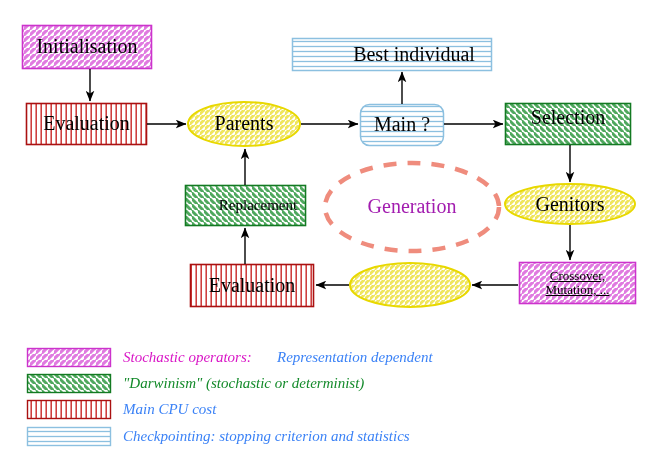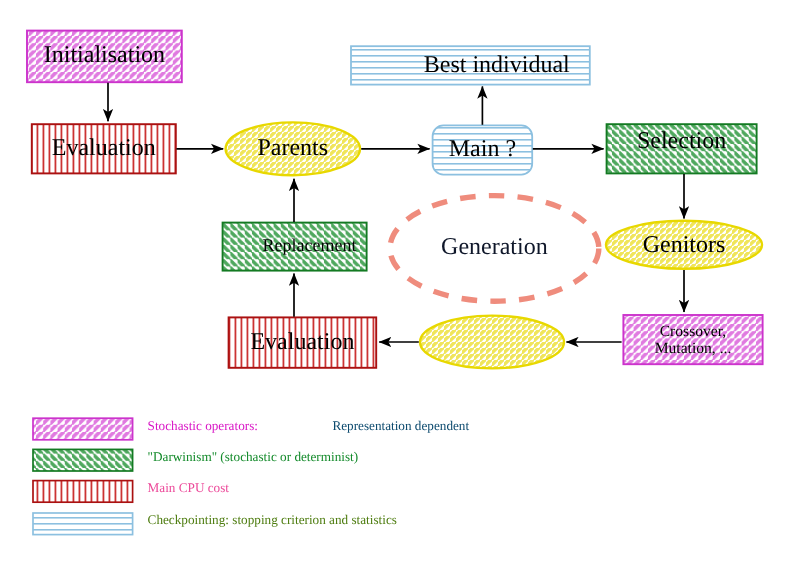--- a/index.html
+++ b/index.html
@@ -16,34 +16,35 @@
     position:absolute;
     display:flex;align-items:center;justify-content:center;
     text-align:center;
     color:#000000;
     pointer-events:none;
     line-height:1.08;
     white-space:nowrap;
   }
   .lbl-lg{font-size:20px;}
   .lbl-md{font-size:15px;}
-  .lbl-sm{font-size:13px;white-space:normal;}
-  .lbl-gen{font-size:20px;color:#0f172a;}
+  .lbl-sm{font-size:13px;white-space:normal;text-decoration:underline;}
+  .lbl-gen{font-size:20px;color:#a21caf;}
 
   .legend-text{
     position:absolute;
-    font-size:11px;
+    font-size:15px;
     white-space:nowrap;
     line-height:1;
+    font-style:italic;
   }
   .lg-magenta{color:#d916c6;}
-  .lg-gold{color:#0c4a6e;}
+  .lg-gold{color:#3b82f6;}
   .lg-green{color:#138a2a;}
-  .lg-red{color:#ec4899;}
-  .lg-blue{color:#4d7c0f;}
+  .lg-red{color:#3b82f6;}
+  .lg-blue{color:#3b82f6;}
 </style>
 </head>
 <body>
 
 <div id="canvas">
 
   <svg width="662" height="471">
     <defs>
 
       <pattern id="p-stoch" patternUnits="userSpaceOnUse" width="6" height="6">

